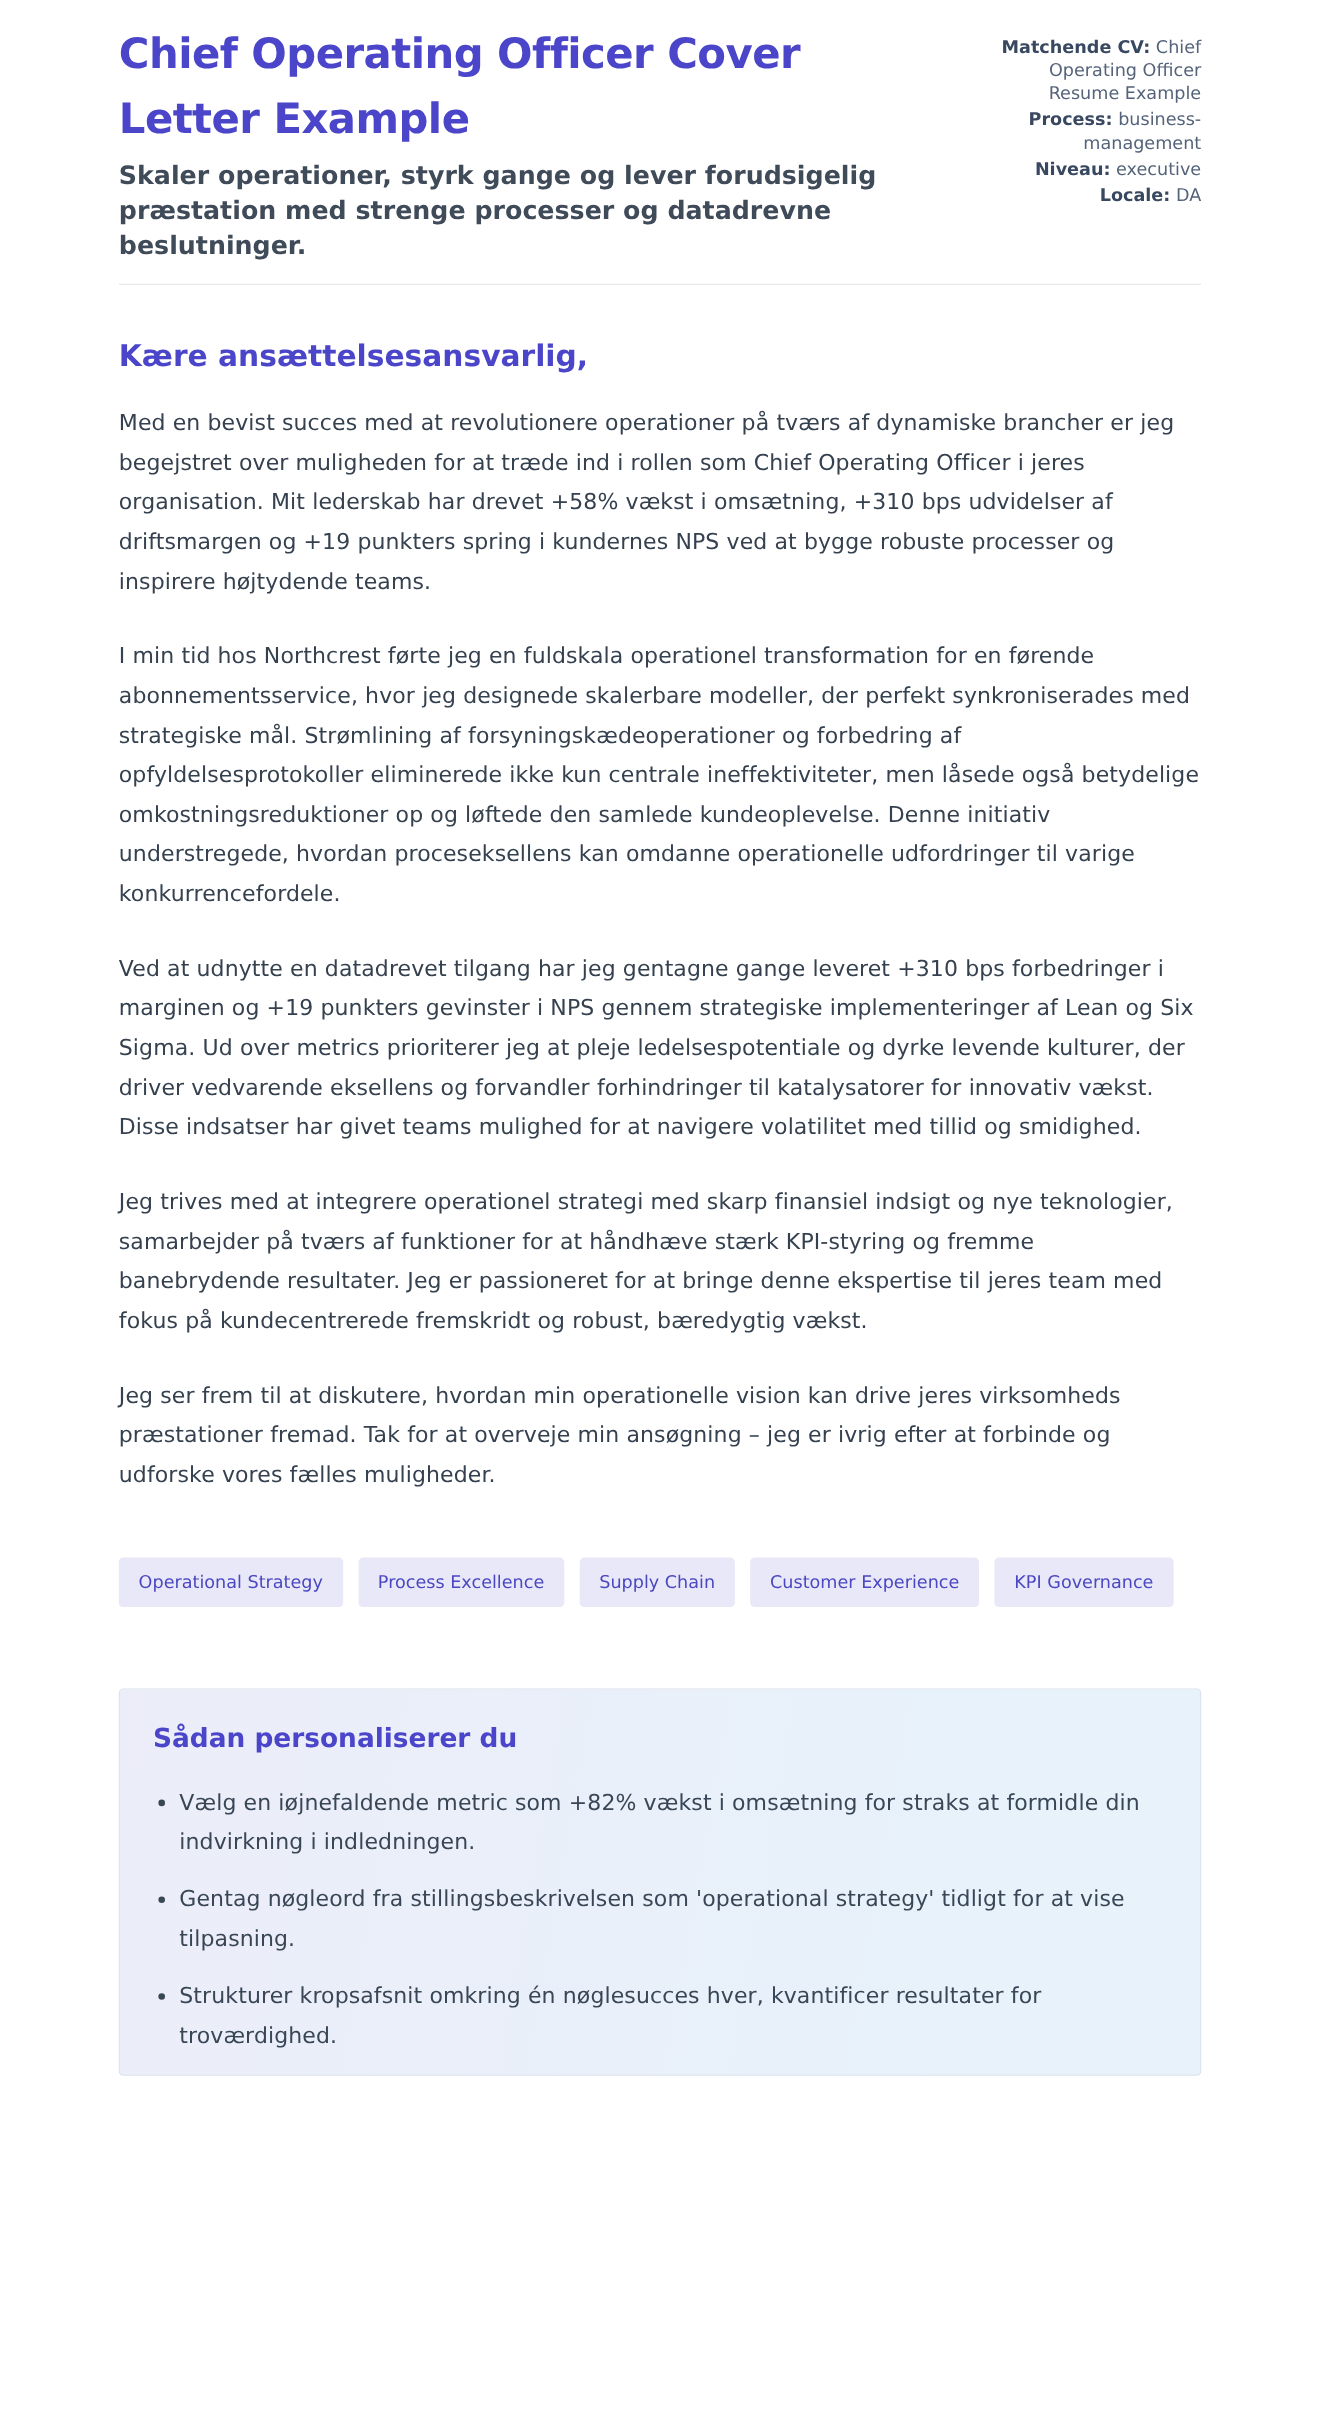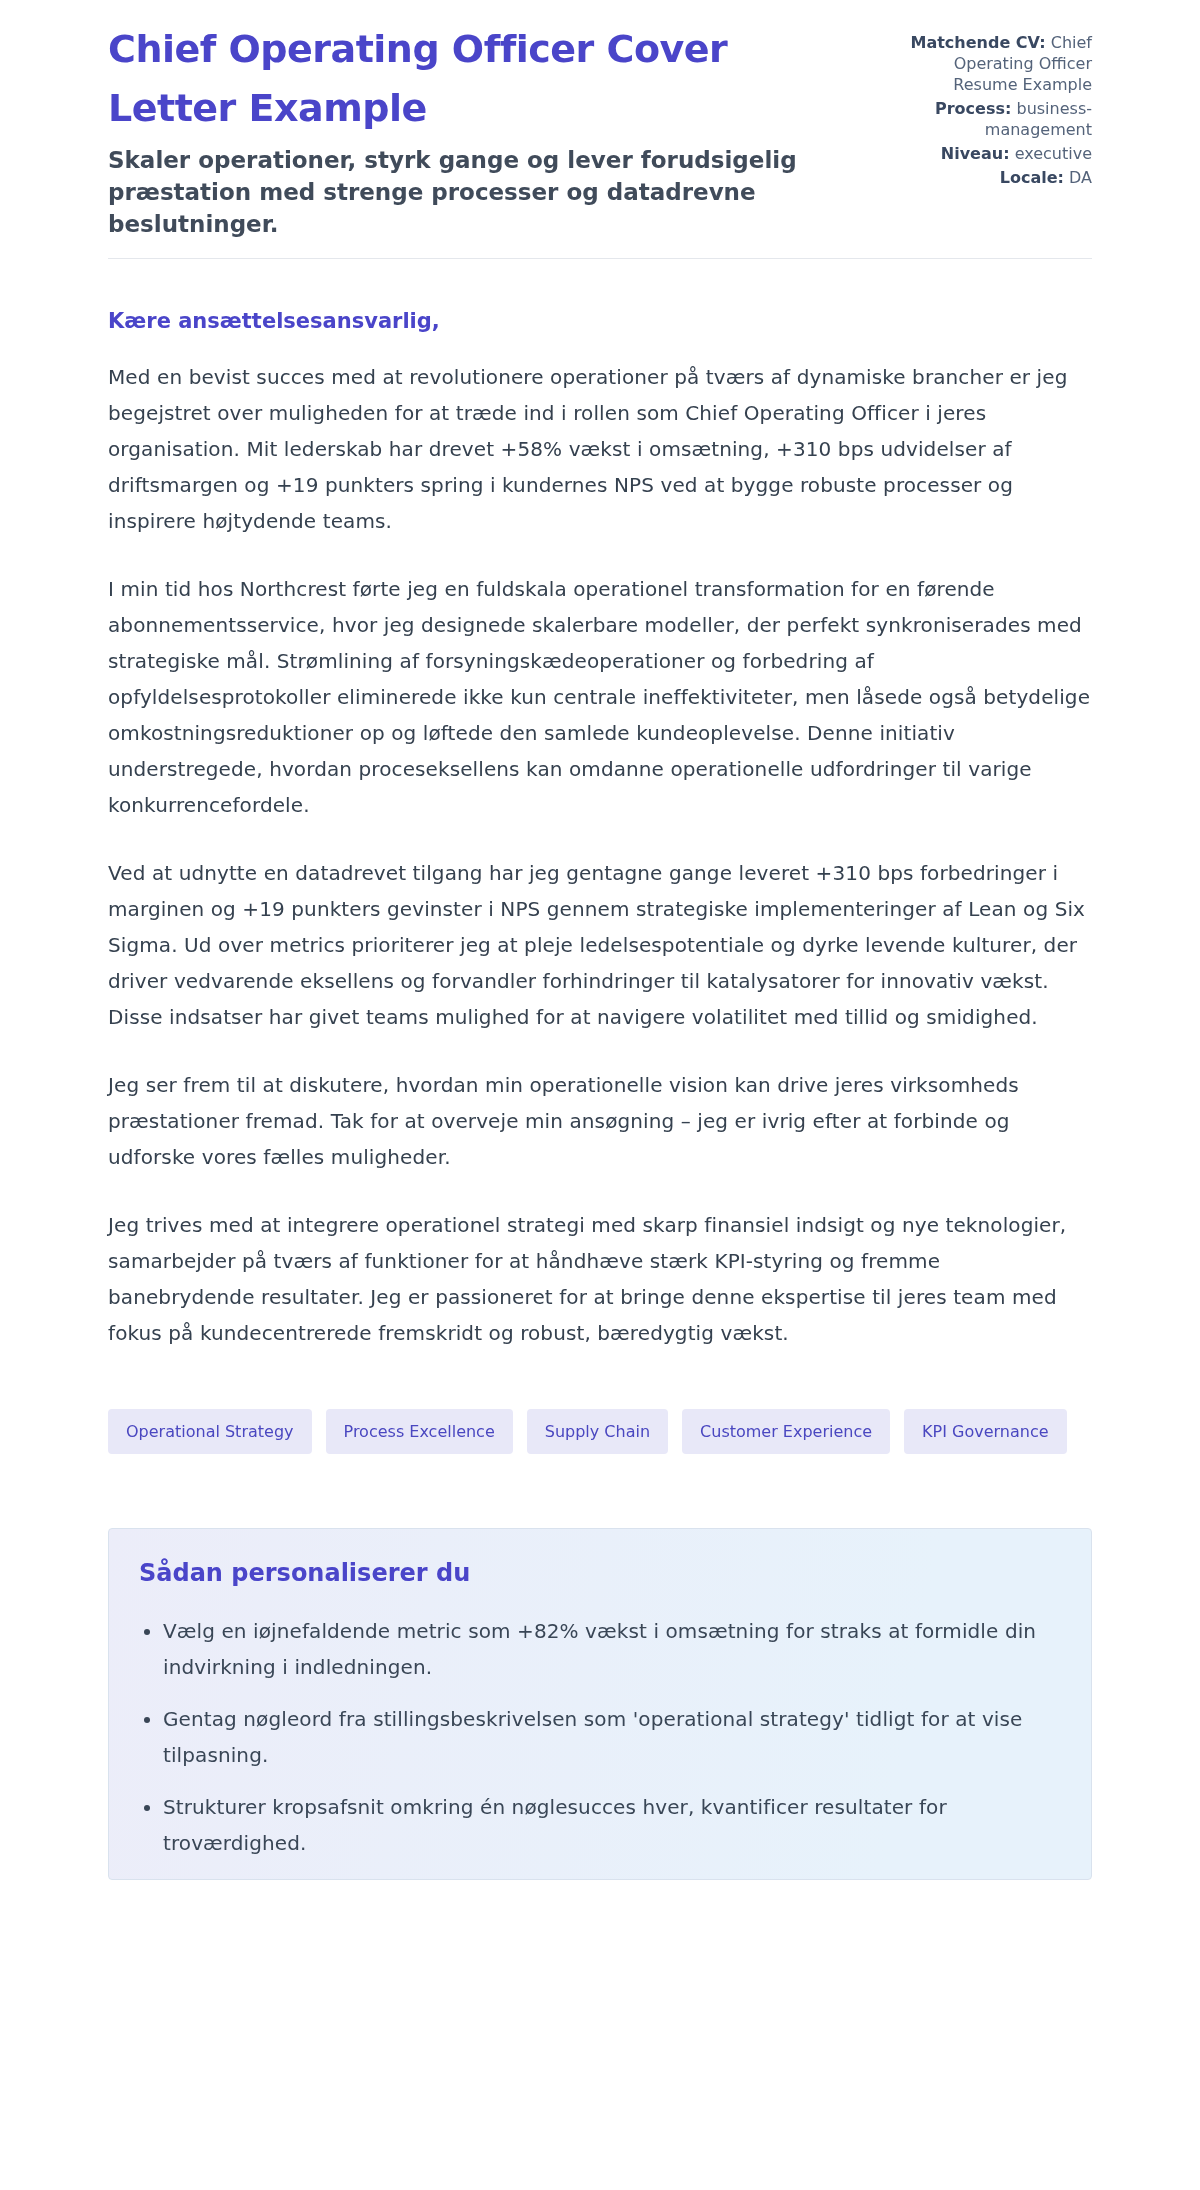--- a/index.html
+++ b/index.html
@@ -65,21 +65,21 @@
   }
   .meta-row{margin-bottom:3px;}
   .meta-row strong{color:var(--meta-label);font-weight:700;}
   hr.header-divider{
     border:none;
     border-top:1px solid var(--divider);
     margin:18px 0 0;
   }
   p.greeting{
     margin:50px 0 0;
-    font-size:21px;
+    font-size:27px;
     font-weight:700;
     color:var(--accent);
   }
   p.body-para{
     margin:32px 0 0;
     font-size:20px;
     line-height:36px;
     letter-spacing:0.1px;
     color:var(--body-text);
   }
@@ -153,22 +153,22 @@
     </aside>
   </header>
 
   <hr class="header-divider">
 
   <section>
     <p class="greeting">Kære ansættelsesansvarlig,</p>
     <p class="body-para first">Med en bevist succes med at revolutionere operationer på tværs af dynamiske brancher er jeg begejstret over muligheden for at træde ind i rollen som Chief Operating Officer i jeres organisation. Mit lederskab har drevet +58% vækst i omsætning, +310 bps udvidelser af driftsmargen og +19 punkters spring i kundernes NPS ved at bygge robuste processer og inspirere højtydende teams.</p>
     <p class="body-para">I min tid hos Northcrest førte jeg en fuldskala operationel transformation for en førende abonnementsservice, hvor jeg designede skalerbare modeller, der perfekt synkroniserades med strategiske mål. Strømlining af forsyningskædeoperationer og forbedring af opfyldelsesprotokoller eliminerede ikke kun centrale ineffektiviteter, men låsede også betydelige omkostningsreduktioner op og løftede den samlede kundeoplevelse. Denne initiativ understregede, hvordan proceseksellens kan omdanne operationelle udfordringer til varige konkurrencefordele.</p>
     <p class="body-para">Ved at udnytte en datadrevet tilgang har jeg gentagne gange leveret +310 bps forbedringer i marginen og +19 punkters gevinster i NPS gennem strategiske implementeringer af Lean og Six Sigma. Ud over metrics prioriterer jeg at pleje ledelsespotentiale og dyrke levende kulturer, der driver vedvarende eksellens og forvandler forhindringer til katalysatorer for innovativ vækst. Disse indsatser har givet teams mulighed for at navigere volatilitet med tillid og smidighed.</p>
+    <p class="body-para">Jeg trives med at integrere operationel strategi med skarp finansiel indsigt og nye teknologier, samarbejder på tværs af funktioner for at håndhæve stærk KPI-styring og fremme banebrydende resultater. Jeg er passioneret for at bringe denne ekspertise til jeres team med fokus på kundecentrerede fremskridt og robust, bæredygtig vækst.</p>
     <p class="body-para">Jeg ser frem til at diskutere, hvordan min operationelle vision kan drive jeres virksomheds præstationer fremad. Tak for at overveje min ansøgning – jeg er ivrig efter at forbinde og udforske vores fælles muligheder.</p>
-    <p class="body-para">Jeg trives med at integrere operationel strategi med skarp finansiel indsigt og nye teknologier, samarbejder på tværs af funktioner for at håndhæve stærk KPI-styring og fremme banebrydende resultater. Jeg er passioneret for at bringe denne ekspertise til jeres team med fokus på kundecentrerede fremskridt og robust, bæredygtig vækst.</p>
   </section>
 
 
   <div class="tags">
     <span class="tag">Operational Strategy</span>
     <span class="tag">Process Excellence</span>
     <span class="tag">Supply Chain</span>
     <span class="tag">Customer Experience</span>
     <span class="tag">KPI Governance</span>
   </div>

